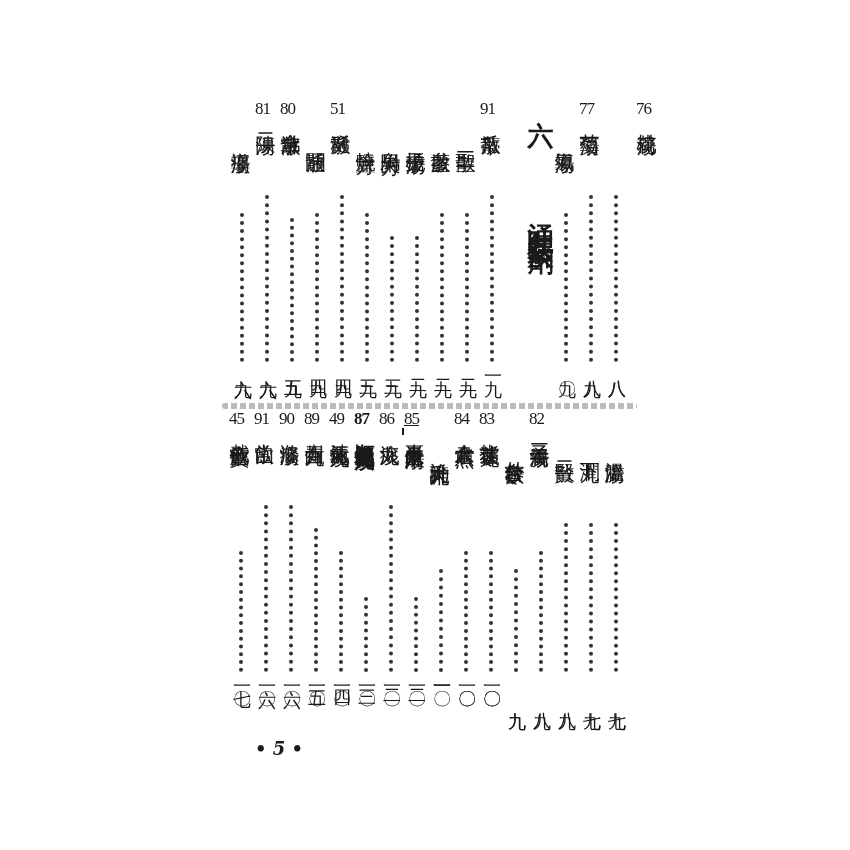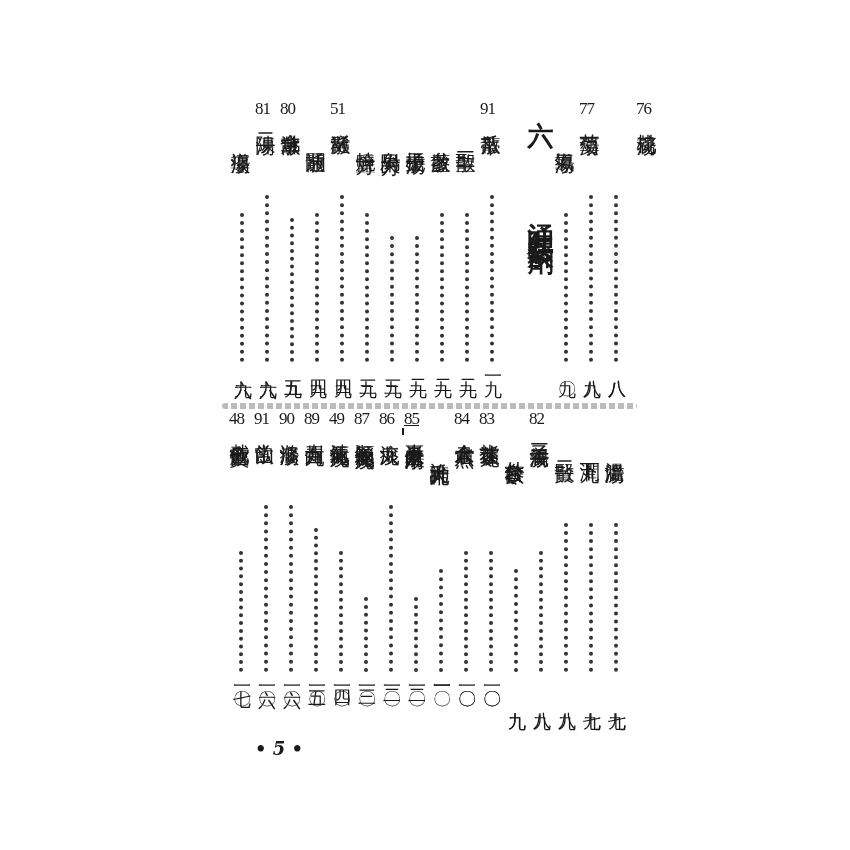--- a/index.html
+++ b/index.html
@@ -154,21 +154,21 @@
         <div class="name">半夏天麻白朮湯</div>
       </div>
       <div class="dots" style="left: 414px; top: 597px; height: 75px;"></div>
       <div class="pg" style="left: 404px; top: 676px;">一〇二</div>
       <div class="col" style="left: 379px; top: 410px;">
         <div class="num">86</div>
         <div class="name">滾痰丸</div>
       </div>
       <div class="dots" style="left: 389px; top: 505px; height: 167px;"></div>
       <div class="pg" style="left: 379px; top: 676px;">一〇二</div>
-      <div class="col" style="left: 354px; top: 410px;">
+      <div class="col" style="left: 354px; top: 410px; font-weight: bold;">
         <div class="num">87</div>
         <div class="name">順氣消食化痰丸</div>
       </div>
       <div class="dots" style="left: 364px; top: 597px; height: 75px;"></div>
       <div class="pg" style="left: 354px; top: 676px;">一〇三</div>
       <div class="col" style="left: 329px; top: 410px;">
         <div class="num">49</div>
         <div class="name">清氣化痰丸</div>
       </div>
       <div class="dots" style="left: 339px; top: 551px; height: 121px;"></div>
@@ -185,21 +185,21 @@
       </div>
       <div class="dots" style="left: 289px; top: 505px; height: 167px;"></div>
       <div class="pg" style="left: 279px; top: 676px;">一〇六</div>
       <div class="col" style="left: 254px; top: 410px;">
         <div class="num">91</div>
         <div class="name">常山飲</div>
       </div>
       <div class="dots" style="left: 264px; top: 505px; height: 167px;"></div>
       <div class="pg" style="left: 254px; top: 676px;">一〇六</div>
       <div class="col" style="left: 229px; top: 410px;">
-        <div class="num">48</div>
+        <div class="num">45</div>
         <div class="name">截瘧七寶飲</div>
       </div>
       <div class="dots" style="left: 239px; top: 551px; height: 121px;"></div>
       <div class="pg" style="left: 229px; top: 676px;">一〇七</div>
     </div>
 
   <div class="folio">• 5 •</div>
 </div>
 
 </body></html>

